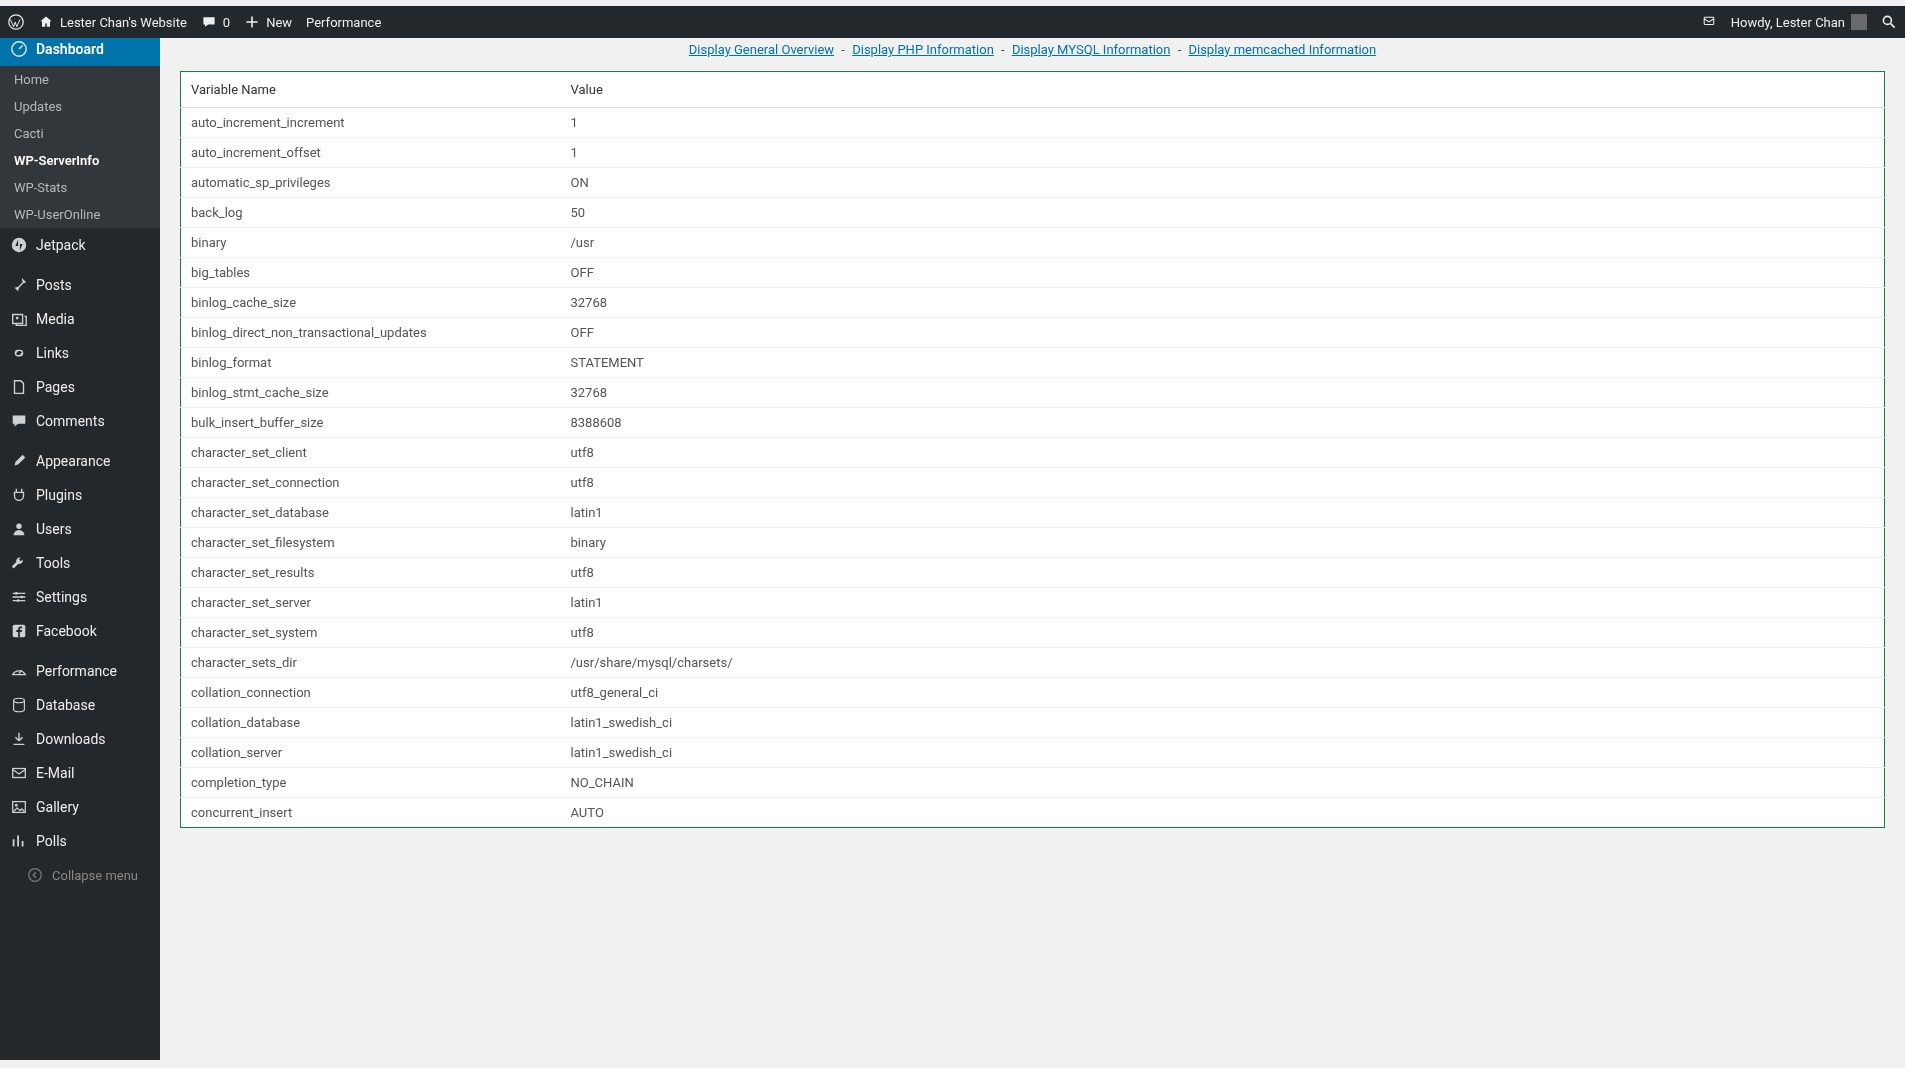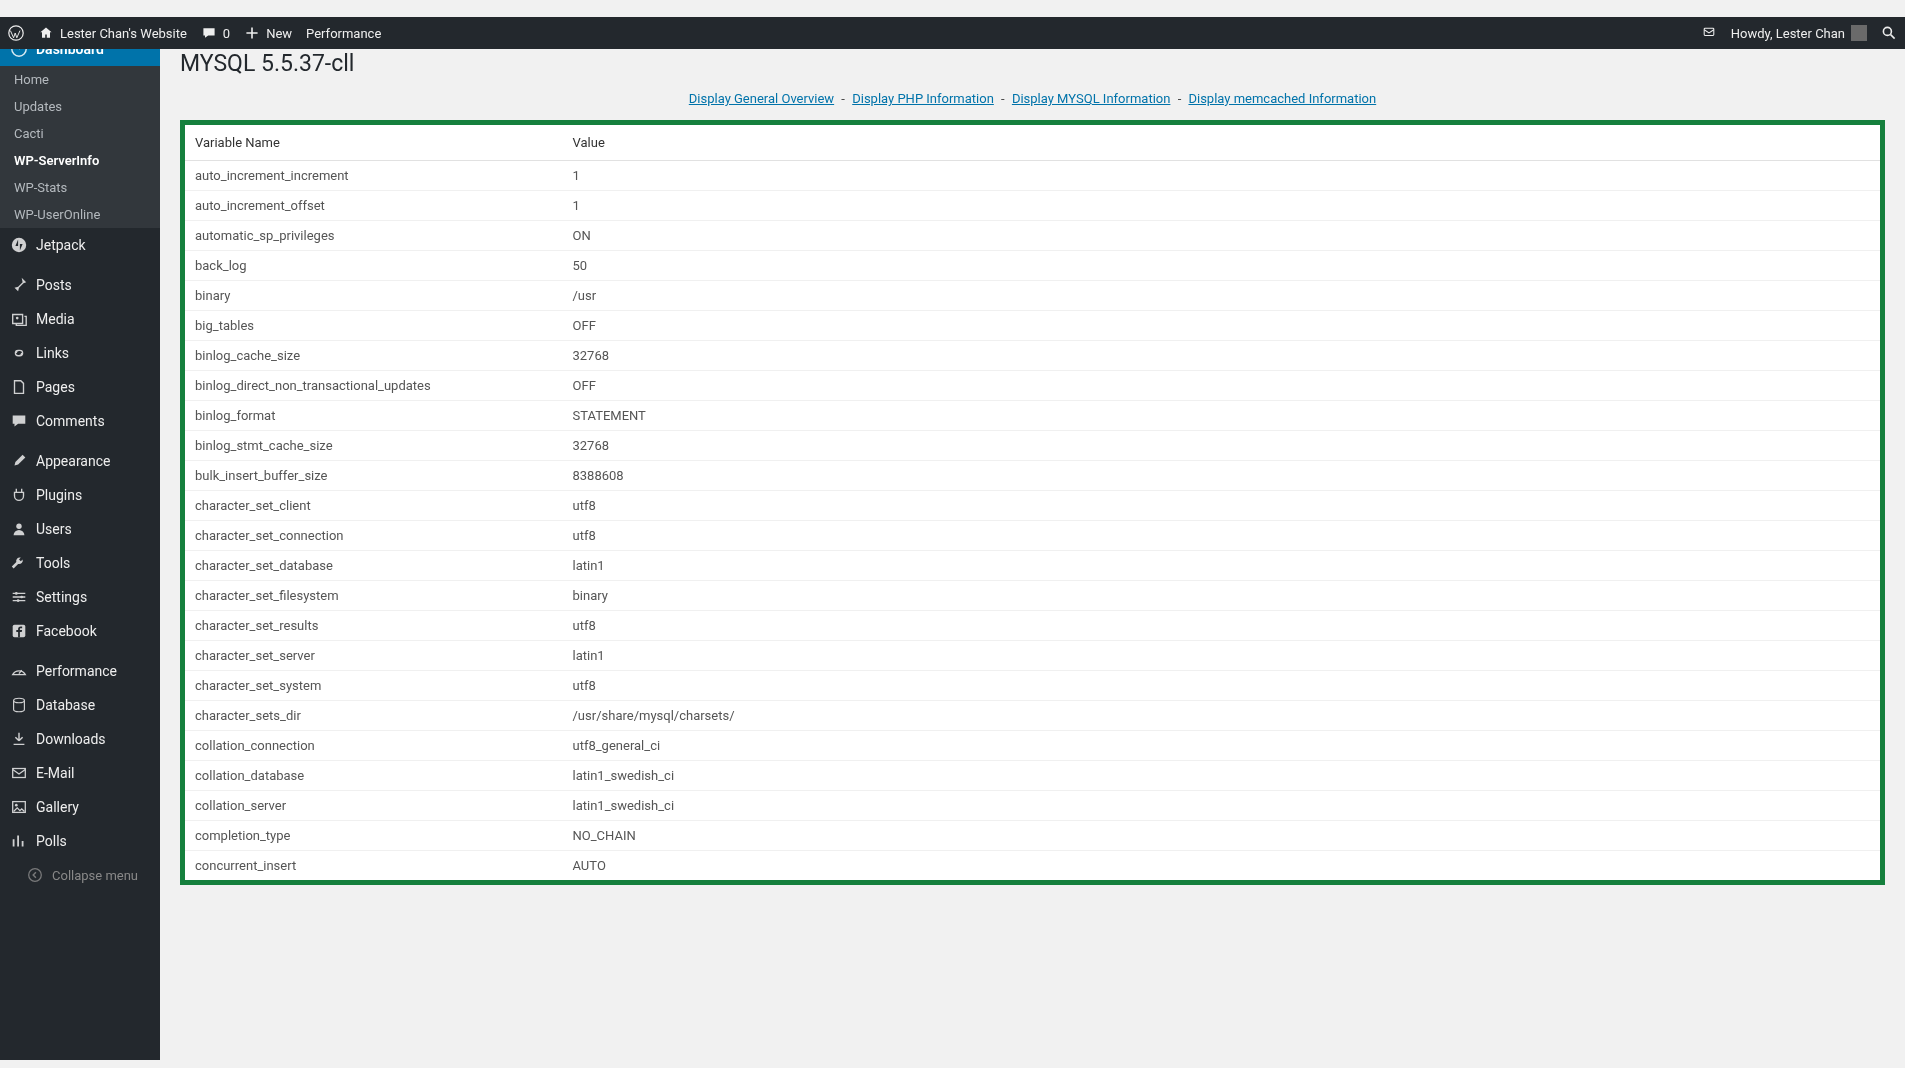--- a/index.html
+++ b/index.html
@@ -1,20 +1,20 @@
 <!DOCTYPE html>
 <html><head>
 <meta charset="utf-8">
 <style>
 * { margin: 0; padding: 0; box-sizing: border-box; }
 body { font-family: -apple-system, BlinkMacSystemFont, "Segoe UI", Roboto, "Helvetica Neue", Arial, sans-serif; font-size: 13px; color: #444; background: #f1f1f1; }
 a { text-decoration: none; }
 
 
-.adminbar { position: fixed; top:17px; left:0; right:0; height:32px; background:#23282d; color:#eee; display:flex; align-items:center; justify-content:space-between; padding:0 8px; z-index:1000; font-size:13px; }
+.adminbar { position: fixed; top:6px; left:0; right:0; height:32px; background:#23282d; color:#eee; display:flex; align-items:center; justify-content:space-between; padding:0 8px; z-index:1000; font-size:13px; }
 .adminbar .left, .adminbar .right { display:flex; align-items:center; gap:14px; }
 .ab-item { display:flex; align-items:center; gap:6px; color:#eee; cursor:pointer; }
 .ab-icon { width:16px; height:16px; display:inline-flex; align-items:center; justify-content:center; fill:currentColor; }
 .avatar { width:16px; height:16px; background:#6a6a6a; display:inline-block; }
 
 
 .sidebar { position:fixed; top:32px; left:0; bottom:8px; width:160px; background:#23282d; color:#eee; overflow-y:auto; }
 .menu-item { display:flex; align-items:center; gap:8px; padding:8px 10px; cursor:pointer; color:#eee; font-size:14px; }
 .menu-item.current { background:#0073aa; color:#fff; font-weight:600; position:relative; }
 .menu-item.current::after { content:""; position:absolute; right:-8px; top:50%; transform:translateY(-50%); border:8px solid transparent; border-right-color:#f1f1f1; }
@@ -25,21 +25,21 @@
 .menu-icon { width:18px; height:18px; display:inline-flex; align-items:center; justify-content:center; fill:currentColor; opacity:.85; }
 
 
 .main { margin-left:160px; margin-top:32px; padding:10px 20px 40px 20px; }
 h1.page-title { font-size:23px; font-weight:400; color:#23282d; margin: 8px 0 14px 0; }
 .nav-links { text-align:center; font-size:13px; margin-bottom:14px; }
 .nav-links a { color:#0073aa; text-decoration:underline; }
 .nav-links span.sep { color:#444; margin:0 4px; }
 
 
-table.widefat { width:100%; background:#fff; border:5px solid #15803d; border-collapse:collapse; }
+table.widefat { width:100%; background:#fff; border:1px solid #15803d; border-collapse:collapse; }
 table.widefat th { text-align:left; padding:10px 10px; font-weight:400; border-bottom:1px solid #e1e1e1; color:#333; }
 table.widefat td { padding:7px 10px; border-top:1px solid #f0f0f0; font-size:13px; color:#555; }
 table.widefat td.name-col { width:380px; }
 </style>
 </head>
 <body>
 
 <div class="adminbar">
   <div class="left">
     <span class="ab-item">
@@ -290,21 +290,20 @@
         <svg viewBox="0 0 20 20">
           <circle cx="10" cy="10" r="7" fill="none" stroke="currentColor" stroke-width="1.4"></circle>
           <path d="M11 7l-3 3 3 3" fill="none" stroke="currentColor" stroke-width="1.6"></path>
         </svg>
       </span>
     <span>Collapse menu</span>
   </div>
 </div>
 
 <div class="main">
-  <h1 class="page-title">MYSQL 5.5.37-cll</h1>
 
   <div class="nav-links" id="navlinks"><a href="#">Display General Overview</a><span class="sep"> - </span><a href="#">Display PHP Information</a><span class="sep"> - </span><a href="#">Display MYSQL Information</a><span class="sep"> - </span><a href="#">Display memcached Information</a></div>
 
   <table class="widefat">
     <thead>
       <tr>
         <th class="name-col">Variable Name</th>
         <th>Value</th>
       </tr>
     </thead>

